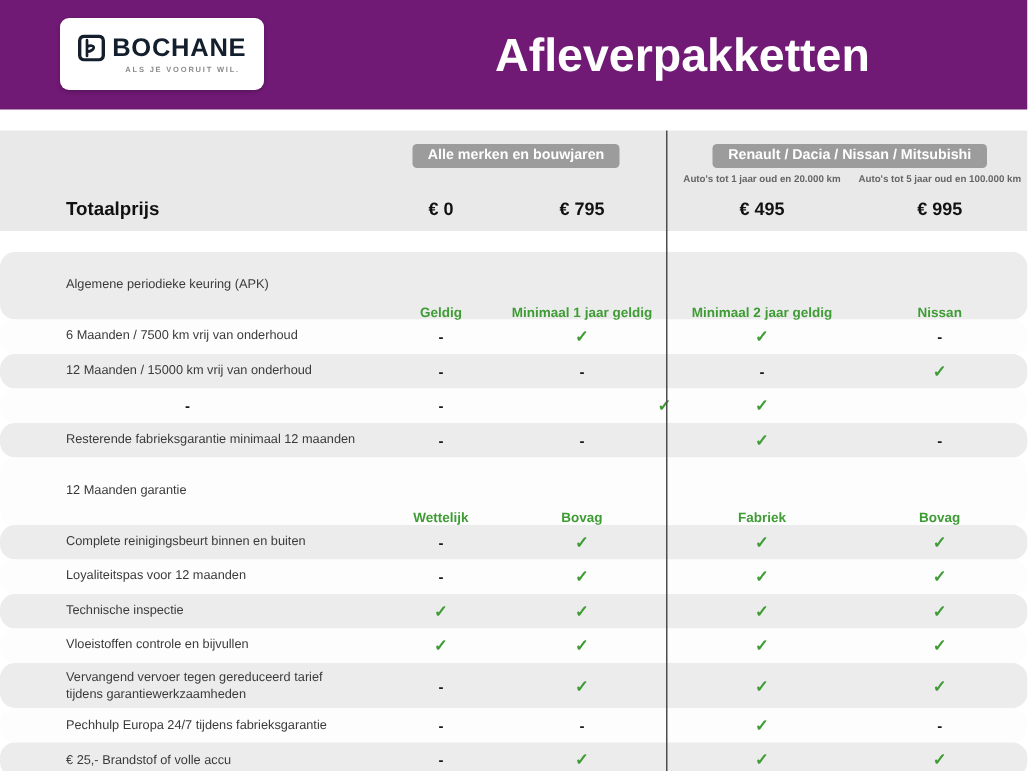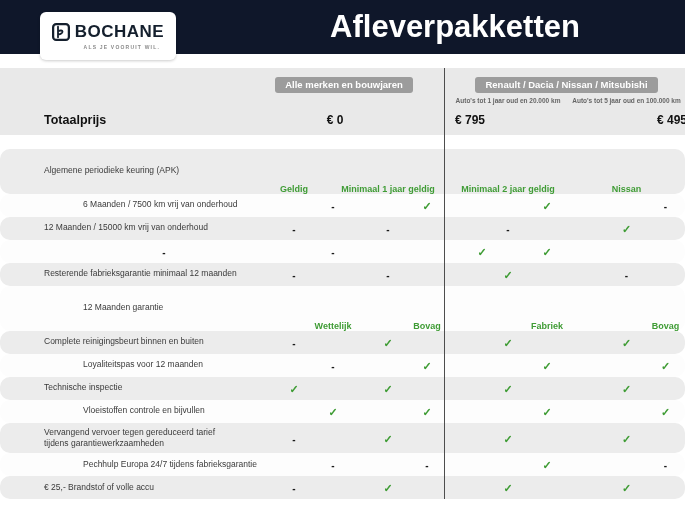--- a/index.html
+++ b/index.html
@@ -1,49 +1,49 @@
 <!DOCTYPE html>
 <html><head>
 <meta charset="utf-8">
 <style>
   * { margin:0; padding:0; box-sizing:border-box; }
   html,body { width:685px; height:514px; }
   body { font-family:"Liberation Sans", sans-serif; background:#ffffff; }
   .page { position:relative; width:685px; height:514px; overflow:hidden; background:#fff; }
 
   
-  .topbar { position:relative; height:54px; background:#0f172a; }
+  .topbar { position:relative; height:73px; background:#701a75; }
   .logo-card { position:absolute; left:40px; top:12px; width:136px; height:48px; background:#fff;
                border-radius:6px; box-shadow:0 1px 3px rgba(0,0,0,.2);
                display:flex; flex-direction:column; align-items:center; justify-content:center; }
   .logo-row { display:flex; align-items:center; gap:5px; }
   .logo-text { font-size:17px; font-weight:bold; color:#141f2d; letter-spacing:.5px; }
   .logo-tagline { font-size:5px; font-weight:bold; color:#8a8a8a; letter-spacing:1.2px; margin-top:2px; align-self:flex-end; margin-right:16px; }
   .page-title { position:absolute; top:50%; left:455px; transform:translate(-50%,-50%);
                 color:#fff; font-size:31px; font-weight:bold; white-space:nowrap; }
 
   
   .table-area { position:relative; margin-top:14px; }
   .vdivider { position:absolute; left:444px; top:0; bottom:0; width:1px; background:#4d4d4d; }
   .grid { display:grid; grid-template-columns:250px 88px 100px 10px 120px 117px; }
   .head-band { background:#E9E9E9; padding-top:5px; }
   .colname { text-align:center; font-size:10.5px; font-weight:bold; color:#111; padding:3px 0 4px; }
   .badge-cell { text-align:center; padding:1px 0 2px; }
   .badge { display:inline-block; background:#9C9C9C; color:#fff; font-size:9.5px; font-weight:bold;
            padding:2.5px 10px; border-radius:3px; white-space:nowrap; }
   .subnote-row { min-height:11px; }
   .subnote { font-size:6.5px; font-weight:bold; color:#666; text-align:center; padding-top:2px; }
-  .price-row { align-items:center; padding:7px 0 8px;gap:41px; }
+  .price-row { align-items:center; padding:7px 0 8px; }
   .price-label { font-size:12.5px; font-weight:bold; color:#111; padding-left:44px; }
   .price-val { font-size:12px; font-weight:bold; color:#111; text-align:center; }
 
   #feature-rows { margin-top:14px; }
   .frow { min-height:23px; align-items:center;border-radius:10px; }
   .frow.gray { background:#ECECEC; }
-  .frow.white { background:#FDFDFD;padding-left:39px; }
+  .frow.white { background:#FDFDFD; }
   .flabel { font-size:8.5px; color:#3a3a3a; padding:4px 10px 4px 44px; line-height:1.3; }
   .fcell { text-align:center; }
   .check { color:#3F9C35; font-weight:bold; font-size:11px; }
   .dash { color:#1a1a1a; font-weight:bold; font-size:10px; }
   .gtext { color:#3F9C35; font-weight:bold; font-size:9px;margin-top:35px; }
 </style>
 </head>
 <body>
 
 <div class="page">

